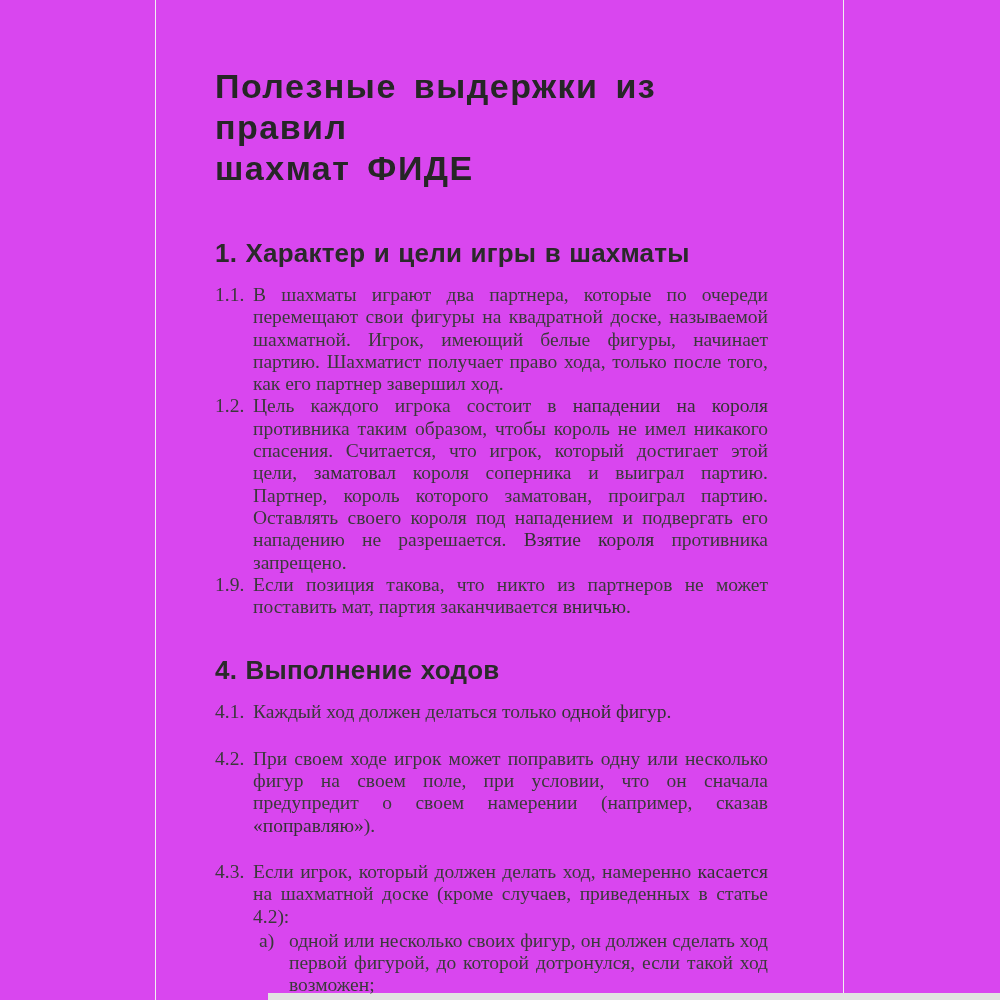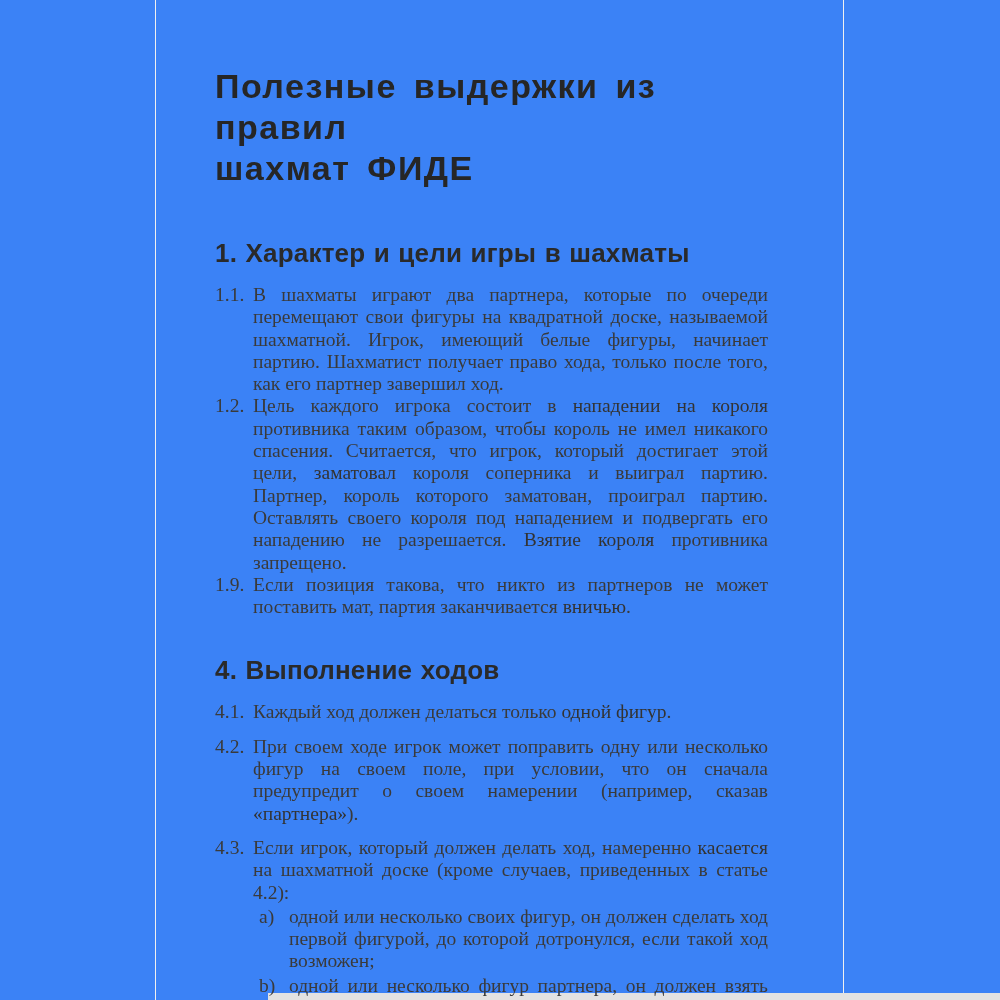--- a/index.html
+++ b/index.html
@@ -1,33 +1,33 @@
 <!DOCTYPE html>
 <html lang="ru"><head>
 <meta charset="utf-8">
 <style>
   html,body{margin:0;padding:0;background:#fff;}
-  .canvas{position:relative;width:1000px;height:1000px;background:#3b82f6;overflow:hidden;}
+  .canvas{position:relative;width:1000px;height:1000px;background:#d946ef;overflow:hidden;}
   .scan-edge{position:absolute;top:0;width:1px;height:100%;background:#f0f0f0;}
   #edge-left{left:155px;}
   #edge-right{left:843px;}
   #edge-bottom{position:absolute;left:268px;top:993px;width:732px;height:7px;background:#e2e2e2;}
 
   .content{position:absolute;left:215px;top:66px;width:553px;color:#3a3a3a;}
 
   .doc-title{margin:0;font:700 34px/41px "Liberation Sans",sans-serif;
              letter-spacing:1.5px;word-spacing:6px;color:#262626;}
 
   .section-heading{margin:37px 0 0 0;font:700 26px/30px "Liberation Sans",sans-serif;
              letter-spacing:.2px;word-spacing:1px;color:#2a2a2a;font-stretch:condensed;}
   .section:first-of-type .section-heading{margin-top:49px;}
 
   .items{margin-top:16px;}
   .item{display:flex;}
-  .section.sec-1 .item{margin-top:12px;}
+  .section.sec-1 .item{margin-top:24px;}
   .section.sec-1 .item:first-child{margin-top:16px;}
 
   .num{flex:0 0 38px;font:19.5px/22.3px "Liberation Serif",serif;}
   .rcol{flex:1;min-width:0;}
   .itext,.stext{font:19.5px/22.3px "Liberation Serif",serif;text-align:justify;}
   .itext b,.stext b{font-weight:400;color:#333;}
 
   .sub{display:flex;margin-top:2px;padding-left:6px;}
   .marker{flex:0 0 30px;font:19.5px/22.3px "Liberation Serif",serif;}
   .stext{flex:1;}
@@ -72,21 +72,21 @@
           <div class="items">
             <div class="item">
               <div class="num">4.1.</div>
               <div class="rcol">
                 <div class="itext">Каждый ход должен делаться только <b>одной фигур</b>.</div>
               </div>
             </div>
             <div class="item">
               <div class="num">4.2.</div>
               <div class="rcol">
-                <div class="itext">При своем ходе игрок может поправить одну или несколько фигур на своем поле, при условии, что он сначала предупредит о своем намерении (например, сказав <b>«партнера»</b>).</div>
+                <div class="itext">При своем ходе игрок может поправить одну или несколько фигур на своем поле, при условии, что он сначала предупредит о своем намерении (например, сказав <b>«поправляю»</b>).</div>
               </div>
             </div>
             <div class="item">
               <div class="num">4.3.</div>
               <div class="rcol">
                 <div class="itext">Если игрок, который должен делать ход, намеренно <b>касается</b> на шахматной доске (кроме случаев, приведенных в статье 4.2):</div>
                 <div class="sub">
                   <div class="marker">a)</div>
                   <div class="stext">одной или несколько своих фигур, он должен сделать ход первой фигурой, до которой дотронулся, если такой ход возможен;</div>
                 </div>

